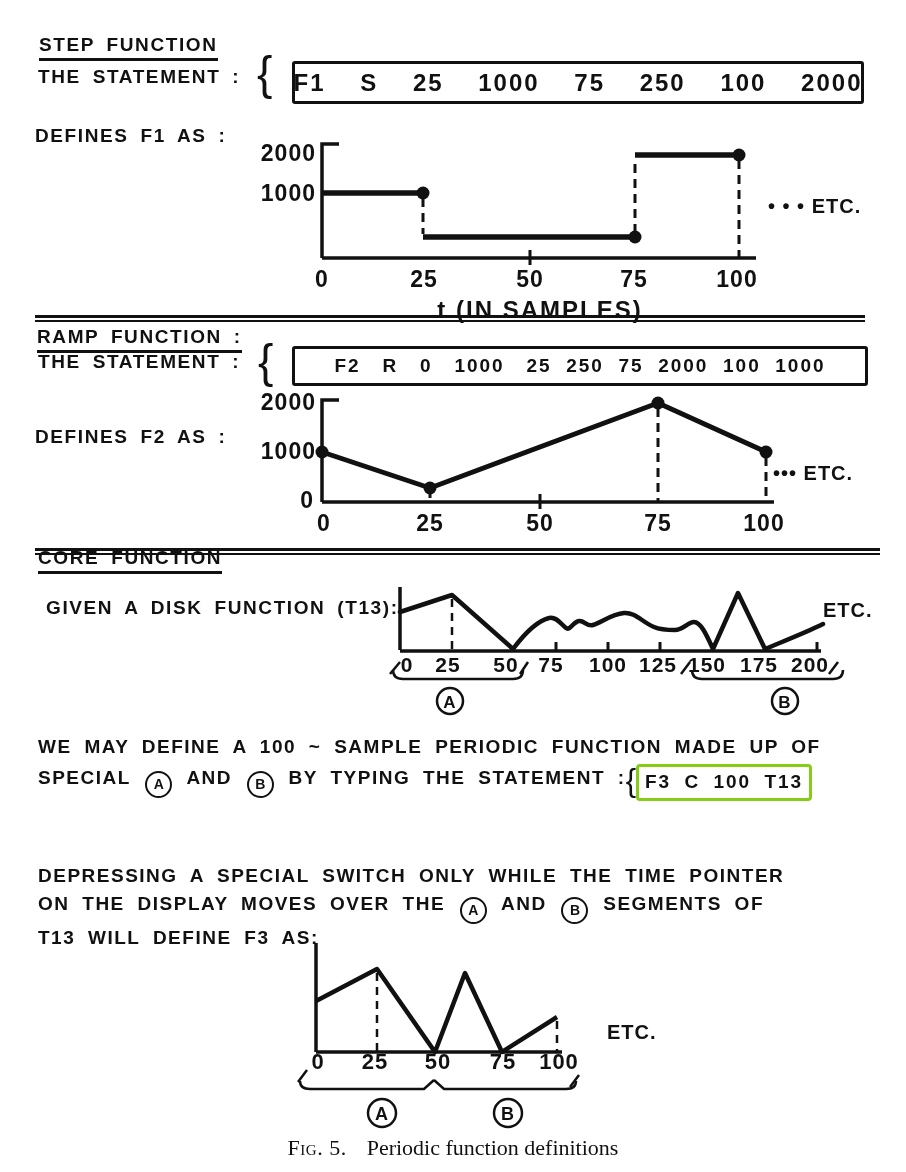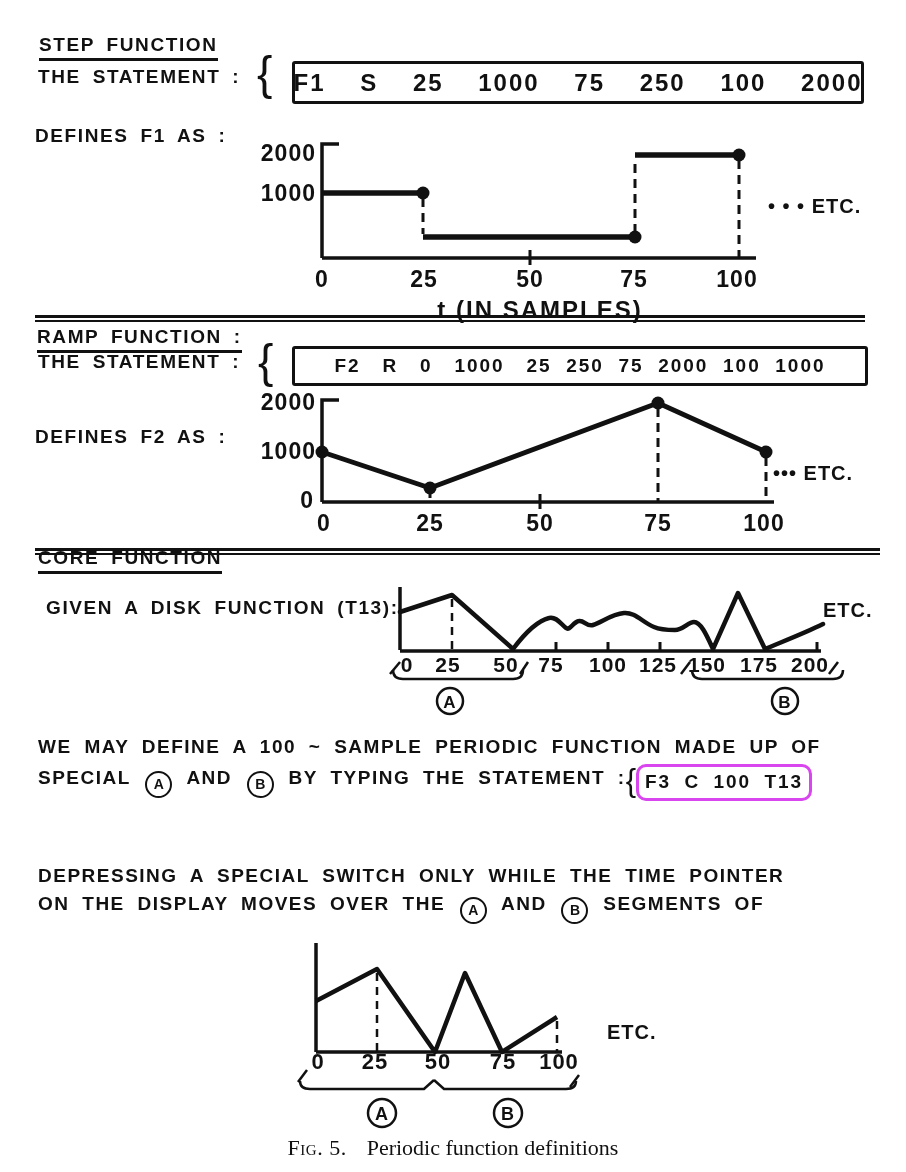--- a/index.html
+++ b/index.html
@@ -15,21 +15,21 @@
   .rule{position:absolute;height:2px;border-top:3px solid #111;border-bottom:2px solid #111;}
   .axis-title{position:absolute;width:600px;text-align:center;font-weight:700;
               font-size:24px;letter-spacing:2px;white-space:pre;color:#111;}
   .para{position:absolute;white-space:nowrap;color:#111;}
   .pline{font-weight:700;font-size:19px;letter-spacing:1.5px;word-spacing:6px;
          line-height:28px;white-space:pre;}
   .circ{display:inline-flex;width:23px;height:23px;border:2.5px solid #111;border-radius:50%;
         align-items:center;justify-content:center;font-size:14px;font-weight:700;
         letter-spacing:0;vertical-align:-5px;margin:0 2px;background:#fff;}
   .inbrace{font-size:31px;font-weight:400;vertical-align:-7px;letter-spacing:0;}
-  .minibox{display:inline-block;border:3px solid #d946ef;border-radius:10px;padding:1px 6px 2px 6px;
+  .minibox{display:inline-block;border:3px solid #84cc16;border-radius:4px;padding:1px 6px 2px 6px;
            font-weight:700;font-size:19px;letter-spacing:2px;vertical-align:-4px;}
   .svgt{font-family:"Liberation Sans",sans-serif;font-weight:700;fill:#111;letter-spacing:1px;}
   .caption{position:absolute;width:906px;text-align:center;
            font-family:"Liberation Serif",serif;font-size:22px;color:#111;}
   .capfig{font-variant:small-caps;margin-right:20px;letter-spacing:.5px;}
   svg{position:absolute;overflow:visible;}
   svg *{vector-effect:none;}
 </style>
 </head>
 <body>
@@ -134,20 +134,21 @@
   </svg>
 
   <div class="para" style="left:38px;top:733px;">
     <div class="pline">WE MAY DEFINE A 100 ~ SAMPLE PERIODIC FUNCTION MADE UP OF</div>
     <div class="pline" style="margin-top:3px;"><span>SPECIAL</span> <span class="circ">A</span> <span>AND</span> <span class="circ">B</span> <span>BY TYPING THE STATEMENT :</span><span class="inbrace">{</span><span class="minibox">F3 C 100 T13</span></div>
   </div>
 
   <div class="para" style="left:38px;top:862px;">
     <div class="pline">DEPRESSING A SPECIAL SWITCH ONLY WHILE THE TIME POINTER</div>
     <div class="pline"><span>ON THE DISPLAY MOVES OVER THE</span> <span class="circ">A</span> <span>AND</span> <span class="circ">B</span> <span>SEGMENTS OF</span></div>
+    <div class="pline">T13 WILL DEFINE F3 AS:</div>
   </div>
 
   <svg style="left:288px;top:938px;" width="390" height="192" viewBox="0 0 390 192">
     <line x1="28" y1="5" x2="28" y2="114" stroke="#111" stroke-width="3.5"></line>
     <line x1="28" y1="114" x2="274" y2="114" stroke="#111" stroke-width="3.5"></line>
     <path d="M 28,63 L 89,31 L 147,114 L 177,35 L 214,114 L 269,79" fill="none" stroke="#111" stroke-width="4.5" stroke-linejoin="round"></path>
     <line x1="89" y1="35" x2="89" y2="113" stroke="#111" stroke-width="2.5" stroke-dasharray="8 6"></line>
     <line x1="269" y1="83" x2="269" y2="113" stroke="#111" stroke-width="2.5" stroke-dasharray="8 6"></line>
     <text class="svgt" x="30" y="131" font-size="22" text-anchor="middle">0</text>
     <text class="svgt" x="87" y="131" font-size="22" text-anchor="middle">25</text>

